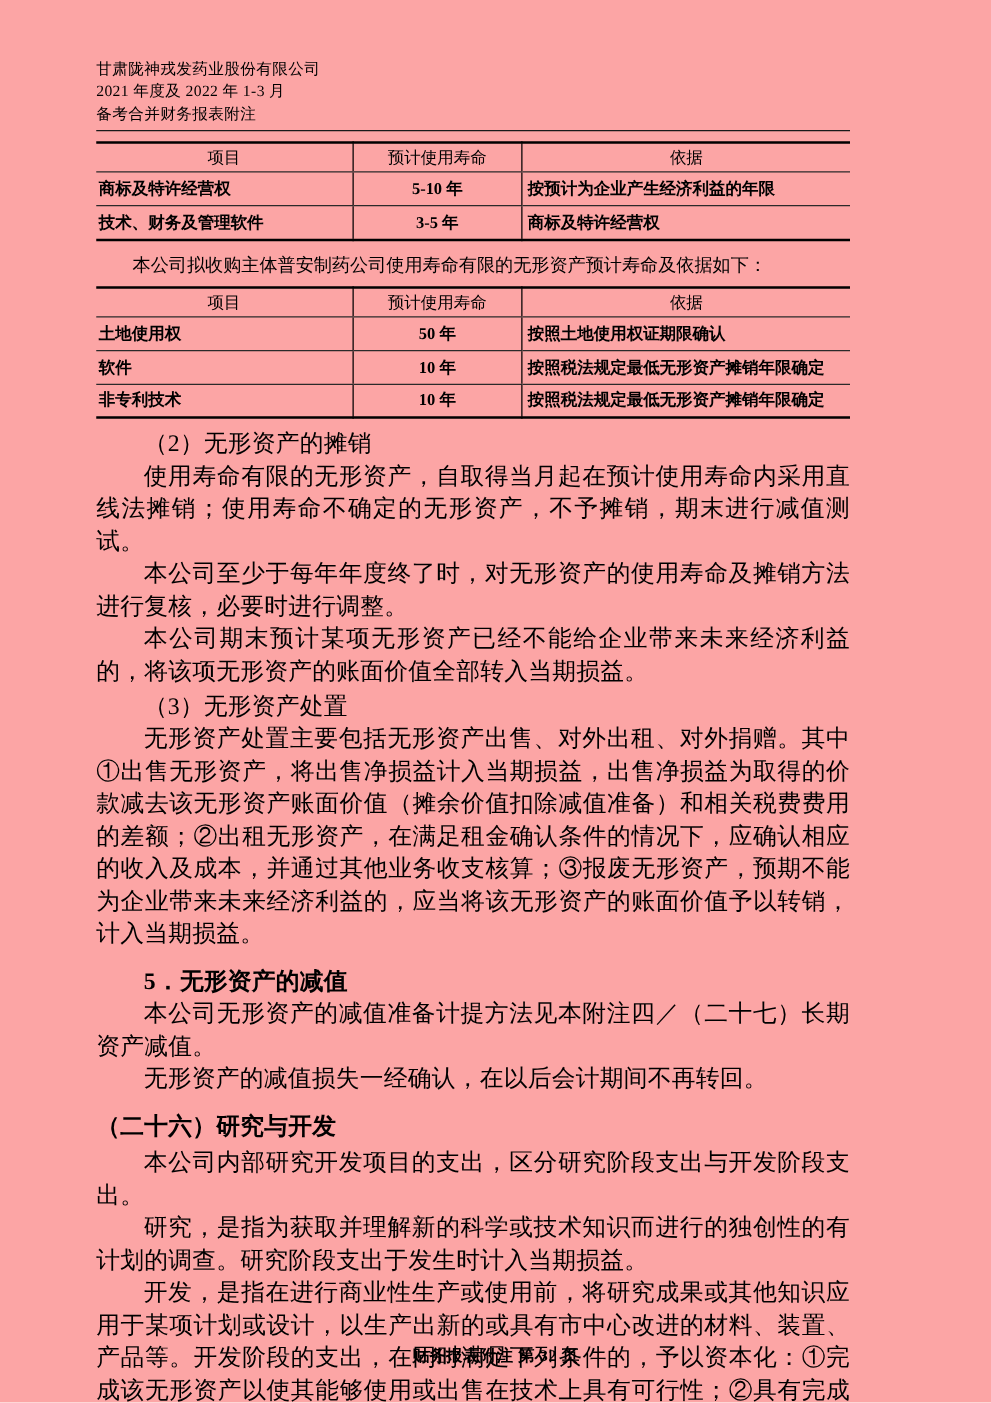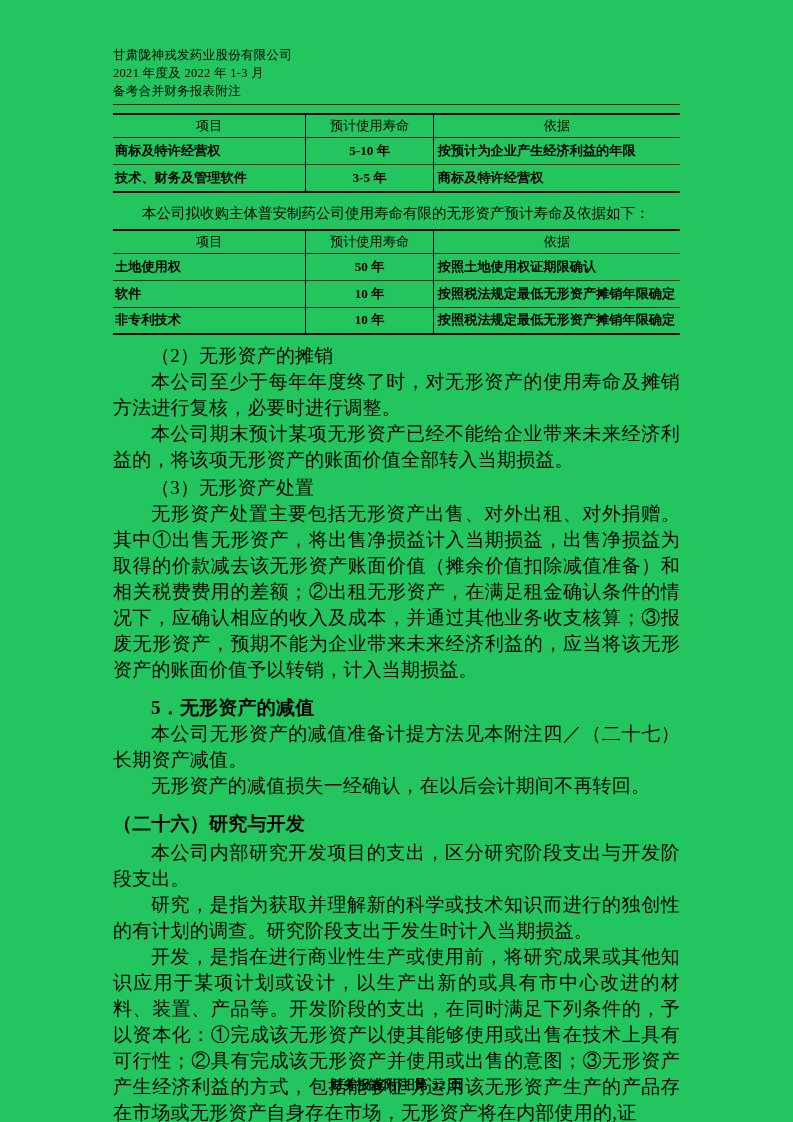--- a/index.html
+++ b/index.html
@@ -6,22 +6,22 @@
   html, body { background: #ffffff; }
   body {
     width: 793px; height: 1122px;
     font-family: "Liberation Serif", "DejaVu Serif", serif;
     color: #000000;
     position: relative;
     overflow: hidden;
   }
   .page {
     position: absolute; inset: 0;
-    background: #22c55e;
-    padding: 46px 113px 0 113px;
+    background: #fca5a5;
+    padding: 46px 113px 0 77px;
   }
   
   .doc-header { font-size: 12.5px; line-height: 18px; letter-spacing: 0.3px; }
   .doc-header div { white-space: nowrap; }
   .header-rule {
     border-bottom: 1px solid #1a1a1a;
     margin-top: 4px;
   }
   
   table.fin {
@@ -143,20 +143,21 @@
     <tr class="datarow">
       <td class="c-item">非专利技术</td>
       <td class="c-life">10 年</td>
       <td class="c-basis">按照税法规定最低无形资产摊销年限确定</td>
     </tr>
   </tbody>
     </table>
 
   <div class="body-blocks">
     <p class="blk blk-sub">（2）无形资产的摊销</p>
+    <p class="blk blk-para">使用寿命有限的无形资产，自取得当月起在预计使用寿命内采用直线法摊销；使用寿命不确定的无形资产，不予摊销，期末进行减值测试。</p>
     <p class="blk blk-para">本公司至少于每年年度终了时，对无形资产的使用寿命及摊销方法进行复核，必要时进行调整。</p>
     <p class="blk blk-para">本公司期末预计某项无形资产已经不能给企业带来未来经济利益的，将该项无形资产的账面价值全部转入当期损益。</p>
     <p class="blk blk-sub">（3）无形资产处置</p>
     <p class="blk blk-para">无形资产处置主要包括无形资产出售、对外出租、对外捐赠。其中①出售无形资产，将出售净损益计入当期损益，出售净损益为取得的价款减去该无形资产账面价值（摊余价值扣除减值准备）和相关税费费用的差额；②出租无形资产，在满足租金确认条件的情况下，应确认相应的收入及成本，并通过其他业务收支核算；③报废无形资产，预期不能为企业带来未来经济利益的，应当将该无形资产的账面价值予以转销，计入当期损益。</p>
     <p class="blk blk-bold-sub">5．无形资产的减值</p>
     <p class="blk blk-para">本公司无形资产的减值准备计提方法见本附注四／（二十七）长期资产减值。</p>
     <p class="blk blk-para">无形资产的减值损失一经确认，在以后会计期间不再转回。</p>
     <p class="blk blk-heading">（二十六）研究与开发</p>
     <p class="blk blk-para">本公司内部研究开发项目的支出，区分研究阶段支出与开发阶段支出。</p>
     <p class="blk blk-para">研究，是指为获取并理解新的科学或技术知识而进行的独创性的有计划的调查。研究阶段支出于发生时计入当期损益。</p>

